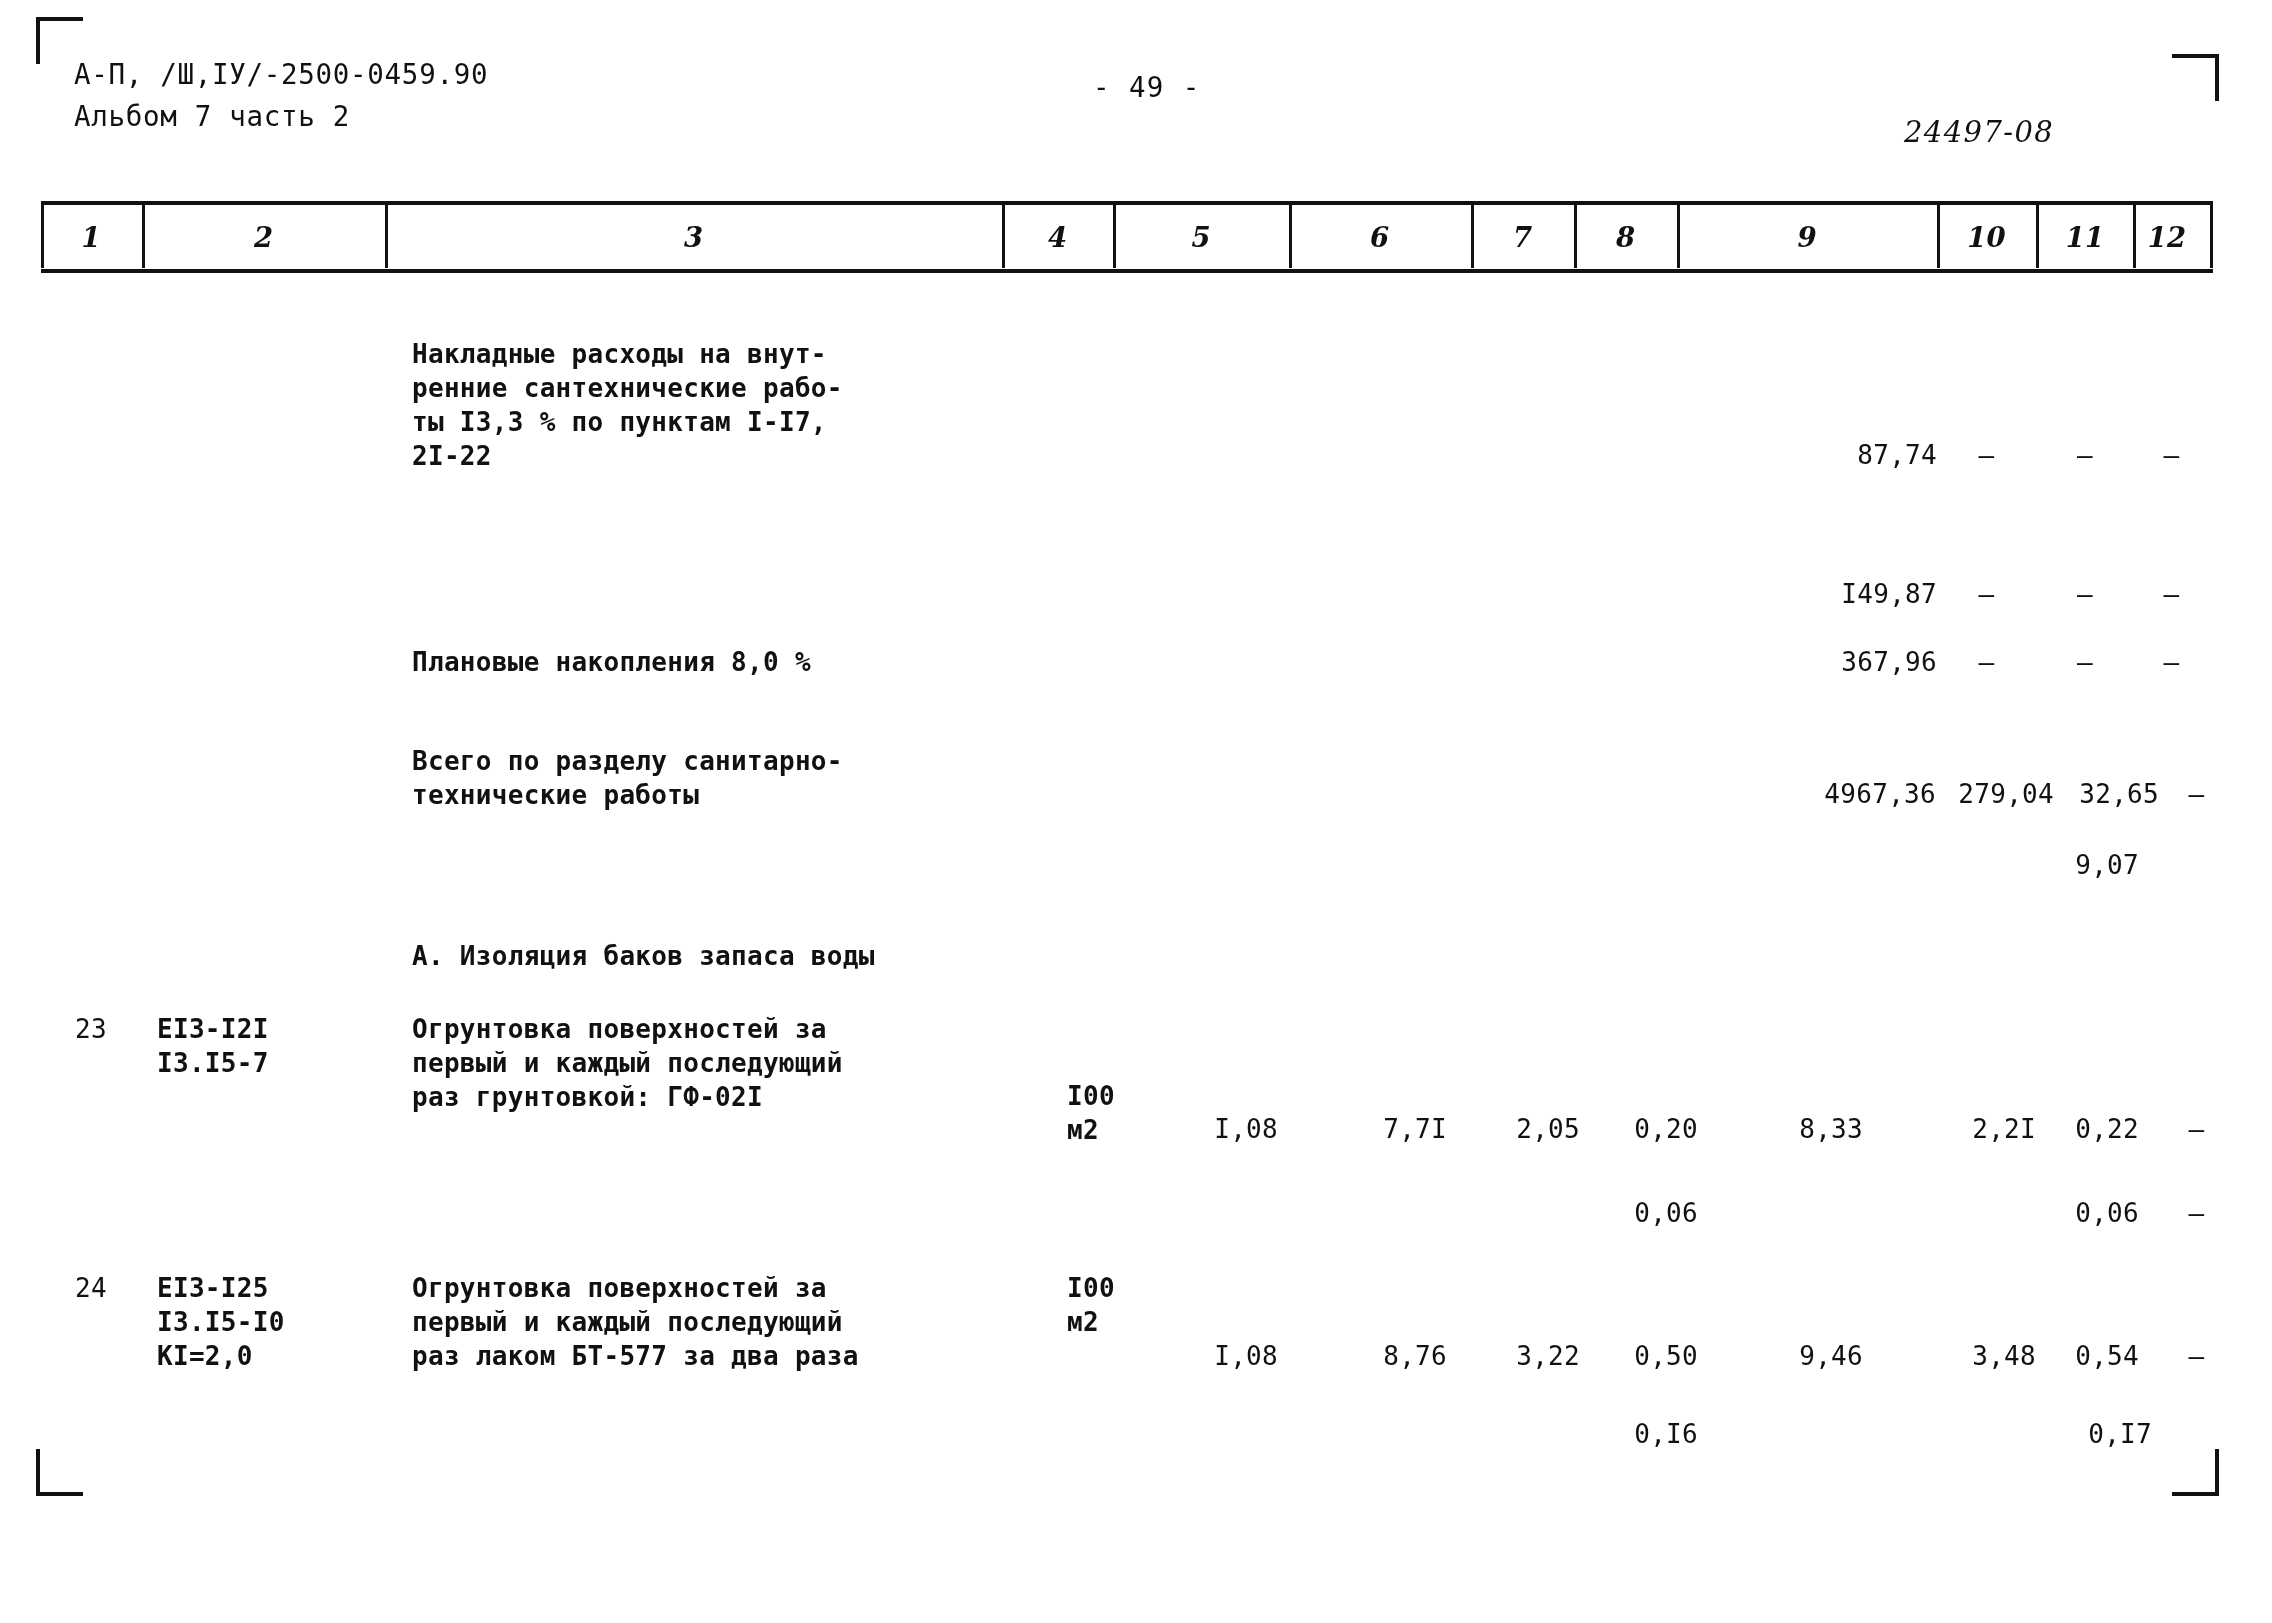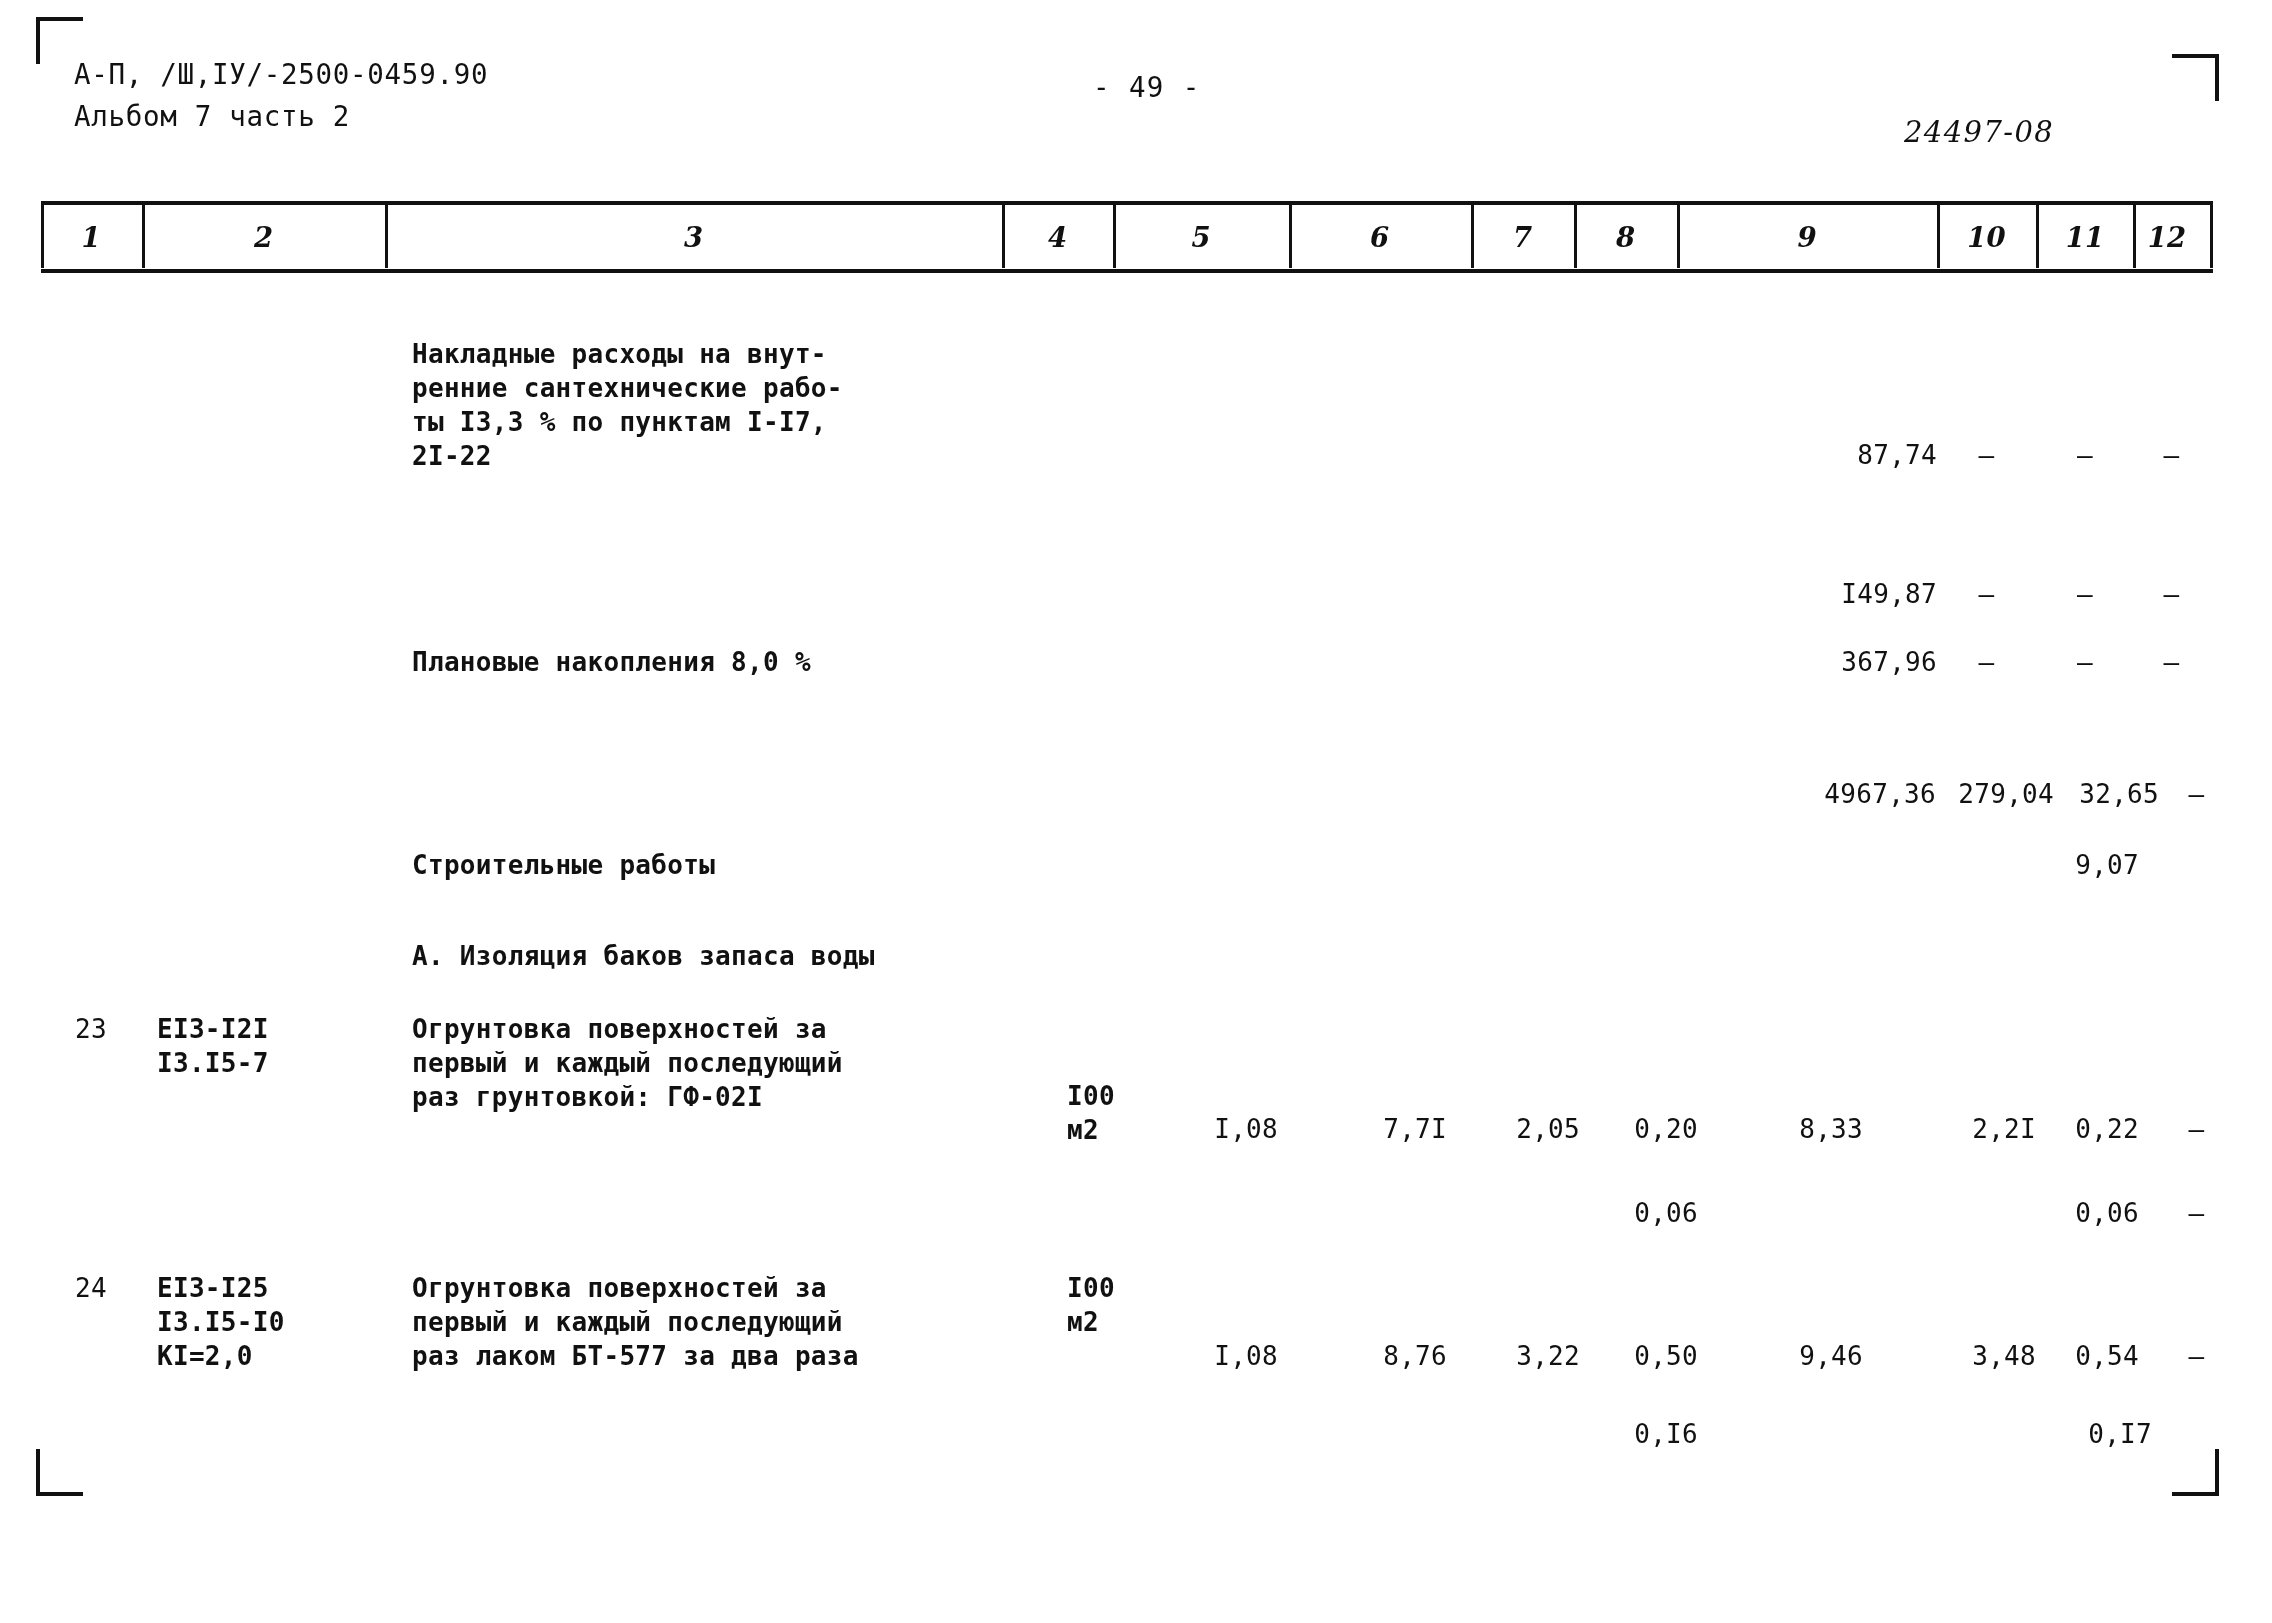--- a/index.html
+++ b/index.html
@@ -166,26 +166,27 @@
   <div class="cell ctr" style="left:1937px;top:577px; width:99px">–</div>
   <div class="cell ctr" style="left:2036px;top:577px; width:98px">–</div>
   <div class="cell ctr" style="left:2133px;top:577px; width:77px">–</div>
 
   <div class="cell desc" style="left:412px; top:645px; width:618px">Плановые накопления 8,0 %</div>
   <div class="cell num" style="left:1677px;top:645px; width:260px">367,96</div>
   <div class="cell ctr" style="left:1937px;top:645px; width:99px">–</div>
   <div class="cell ctr" style="left:2036px;top:645px; width:98px">–</div>
   <div class="cell ctr" style="left:2133px;top:645px; width:77px">–</div>
 
+  <div class="cell desc" style="left:412px; top:744px;width:618px">Всего по разделу санитарно-
+технические работы</div>
   <div class="cell num" style="left:1656px;top:777px;width:280px">4967,36</div>
   <div class="cell num" style="left:1917px;top:777px;width:137px">279,04</div>
   <div class="cell num" style="left:2034px;top:777px;width:125px">32,65</div>
   <div class="cell ctr" style="left:2158px;top:777px;width:77px">–</div>
 
-  <div class="cell desc" style="left:412px; top:848px;width:618px">Строительные работы</div>
   <div class="cell num" style="left:2014px;top:848px;width:125px">9,07</div>
 
   <div class="cell desc" style="left:412px; top:939px;width:687px">А. Изоляция баков запаса воды</div>
 
   <div class="cell ctr" style="left:41px;  top:1012px;width:100px">23</div>
   <div class="cell desc" style="left:157px; top:1012px;width:234px">ЕI3-I2I
 I3.I5-7</div>
   <div class="cell desc" style="left:412px; top:1012px;width:618px">Огрунтовка поверхностей за
 первый и каждый последующий
 раз грунтовкой: ГФ-02I</div>

